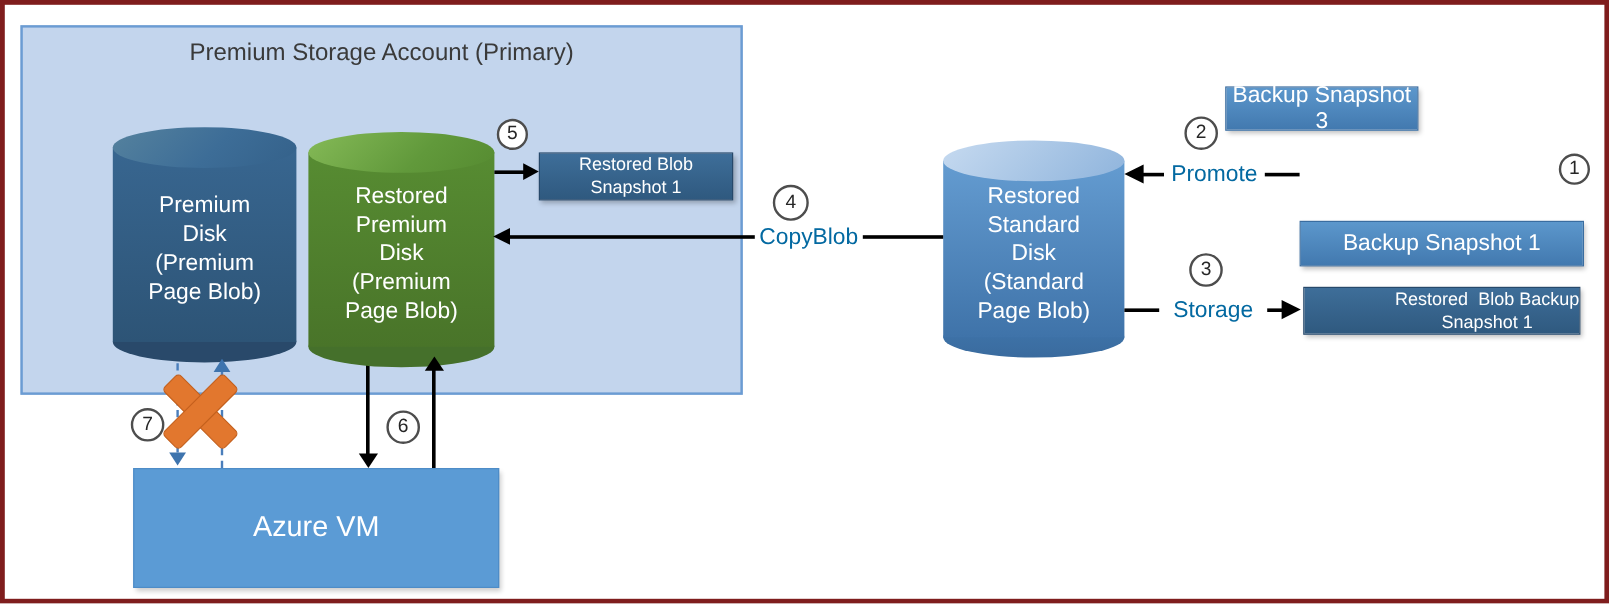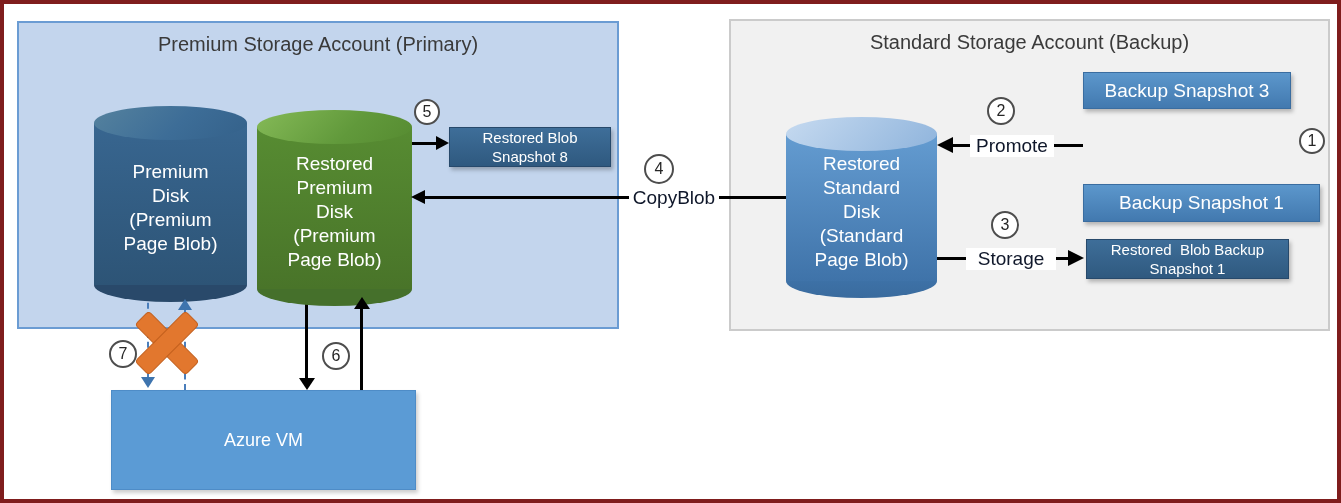--- a/index.html
+++ b/index.html
@@ -35,55 +35,52 @@
   .cyl-std .cyl-mid{background:linear-gradient(180deg,#649cd1 0%,#3f73a9 100%);}
   .cyl-std .cyl-bottom{background:linear-gradient(180deg,#4077ae 0%,#3a6b9e 100%);}
   
   .snap{position:absolute;box-sizing:border-box;display:flex;align-items:center;justify-content:center;
     color:#fff;text-align:center;box-shadow:2px 3px 4px rgba(0,0,0,0.25);z-index:4;}
   .snap-blue{background:linear-gradient(180deg,#5c97cc 0%,#4279af 100%);border:1px solid #3a6da0;font-size:19px;}
   .snap-dark{background:linear-gradient(180deg,#3e6e99 0%,#2f597f 100%);border:1px solid #27496b;font-size:15px;line-height:19px;white-space:pre-wrap;}
   
   .vm{position:absolute;left:107px;top:386px;width:303px;height:98px;background:#5b9bd5;border:1px solid #4e8cc7;
     box-shadow:2px 3px 4px rgba(0,0,0,0.2);display:flex;align-items:center;justify-content:center;
-    color:#fff;font-size:18px;z-index:1;}
+    color:#fff;font-size:24px;z-index:1;}
   
   .badge{position:absolute;width:28px;height:28px;border-radius:50%;background:#fff;border:2px solid #4d4d4d;
     box-sizing:border-box;display:flex;align-items:center;justify-content:center;font-size:16px;color:#262626;z-index:6;}
   
   .hline{position:absolute;height:3px;background:#000;z-index:4;}
   .vline{position:absolute;width:3px;background:#000;z-index:2;}
   .dline{position:absolute;width:0;border-left:2px dashed #4a7ebb;z-index:2;}
   .head{position:absolute;width:0;height:0;z-index:4;}
   .head-right{border-top:7px solid transparent;border-bottom:7px solid transparent;border-left:14px solid #000;}
   .head-left{border-top:8px solid transparent;border-bottom:8px solid transparent;border-right:16px solid #000;}
   .head-down{border-left:8px solid transparent;border-right:8px solid transparent;border-top:12px solid #000;}
   .head-up{border-left:8px solid transparent;border-right:8px solid transparent;border-bottom:12px solid #000;}
   .bhead-down{border-left:7px solid transparent;border-right:7px solid transparent;border-top:11px solid #3e74ae;}
   .bhead-up{border-left:7px solid transparent;border-right:7px solid transparent;border-bottom:11px solid #3e74ae;}
   
-  .chip{position:absolute;background:#ffffff;color:#0f172a;font-size:19px;padding:0 2px;z-index:5;text-align:center;}
+  .chip{position:absolute;background:#ffffff;color:#0369a1;font-size:19px;padding:0 2px;z-index:5;text-align:center;}
   
   .xbar{position:absolute;left:127px;top:329px;width:72px;height:20px;background:#e2772e;border:1px solid #c4601d;
     border-radius:4px;box-sizing:border-box;z-index:5;}
   .xbar1{transform:rotate(45deg);}
   .xbar2{transform:rotate(-45deg);}
 </style>
 </head>
 <body>
 
 <div id="stage">
 
   <div class="acct-box primary-box">
     <div class="acct-title">Premium Storage Account (Primary)</div>
   </div>
 
-  <div class="acct-box backup-box">
-    <div class="acct-title">Standard Storage Account (Backup)</div>
-  </div>
 
   <div class="cyl cyl-blue" style="left:90px;top:102px;width:153px;height:196px;">
     <div class="cyl-bottom"></div>
     <div class="cyl-mid"></div>
     <div class="cyl-top"></div>
     <div class="cyl-label">Premium
 Disk
 (Premium
 Page Blob)</div>
   </div>
@@ -105,30 +102,30 @@
     <div class="cyl-top"></div>
     <div class="cyl-label">Restored
 Standard
 Disk
 (Standard
 Page Blob)</div>
   </div>
 
   <div class="snap snap-dark" style="left:445px;top:123px;width:162px;height:40px;">
     <span>Restored Blob
-Snapshot 8</span>
+Snapshot 1</span>
   </div>
 
-  <div class="snap snap-blue" style="left:1079px;top:68px;width:208px;height:37px;">
+  <div class="snap snap-blue" style="left:1017px;top:68px;width:161px;height:37px;">
     <span>Backup Snapshot 3</span>
   </div>
   <div class="snap snap-blue" style="left:1079px;top:180px;width:237px;height:38px;">
     <span>Backup Snapshot 1</span>
   </div>
-  <div class="snap snap-dark" style="left:1082px;top:235px;width:203px;height:40px;">
+  <div class="snap snap-dark" style="left:1082px;top:235px;width:231px;height:40px;justify-content:flex-end;">
     <span>Restored  Blob Backup
 Snapshot 1</span>
   </div>
 
   <div class="vm">
     <span>Azure VM</span>
   </div>
 
   <div class="hline" style="left:408px;top:138px;width:25px;"></div>
   <div class="head head-right" style="left:432px;top:132px;border-left-width:13px;border-top-width:7px;border-bottom-width:7px;"></div>

